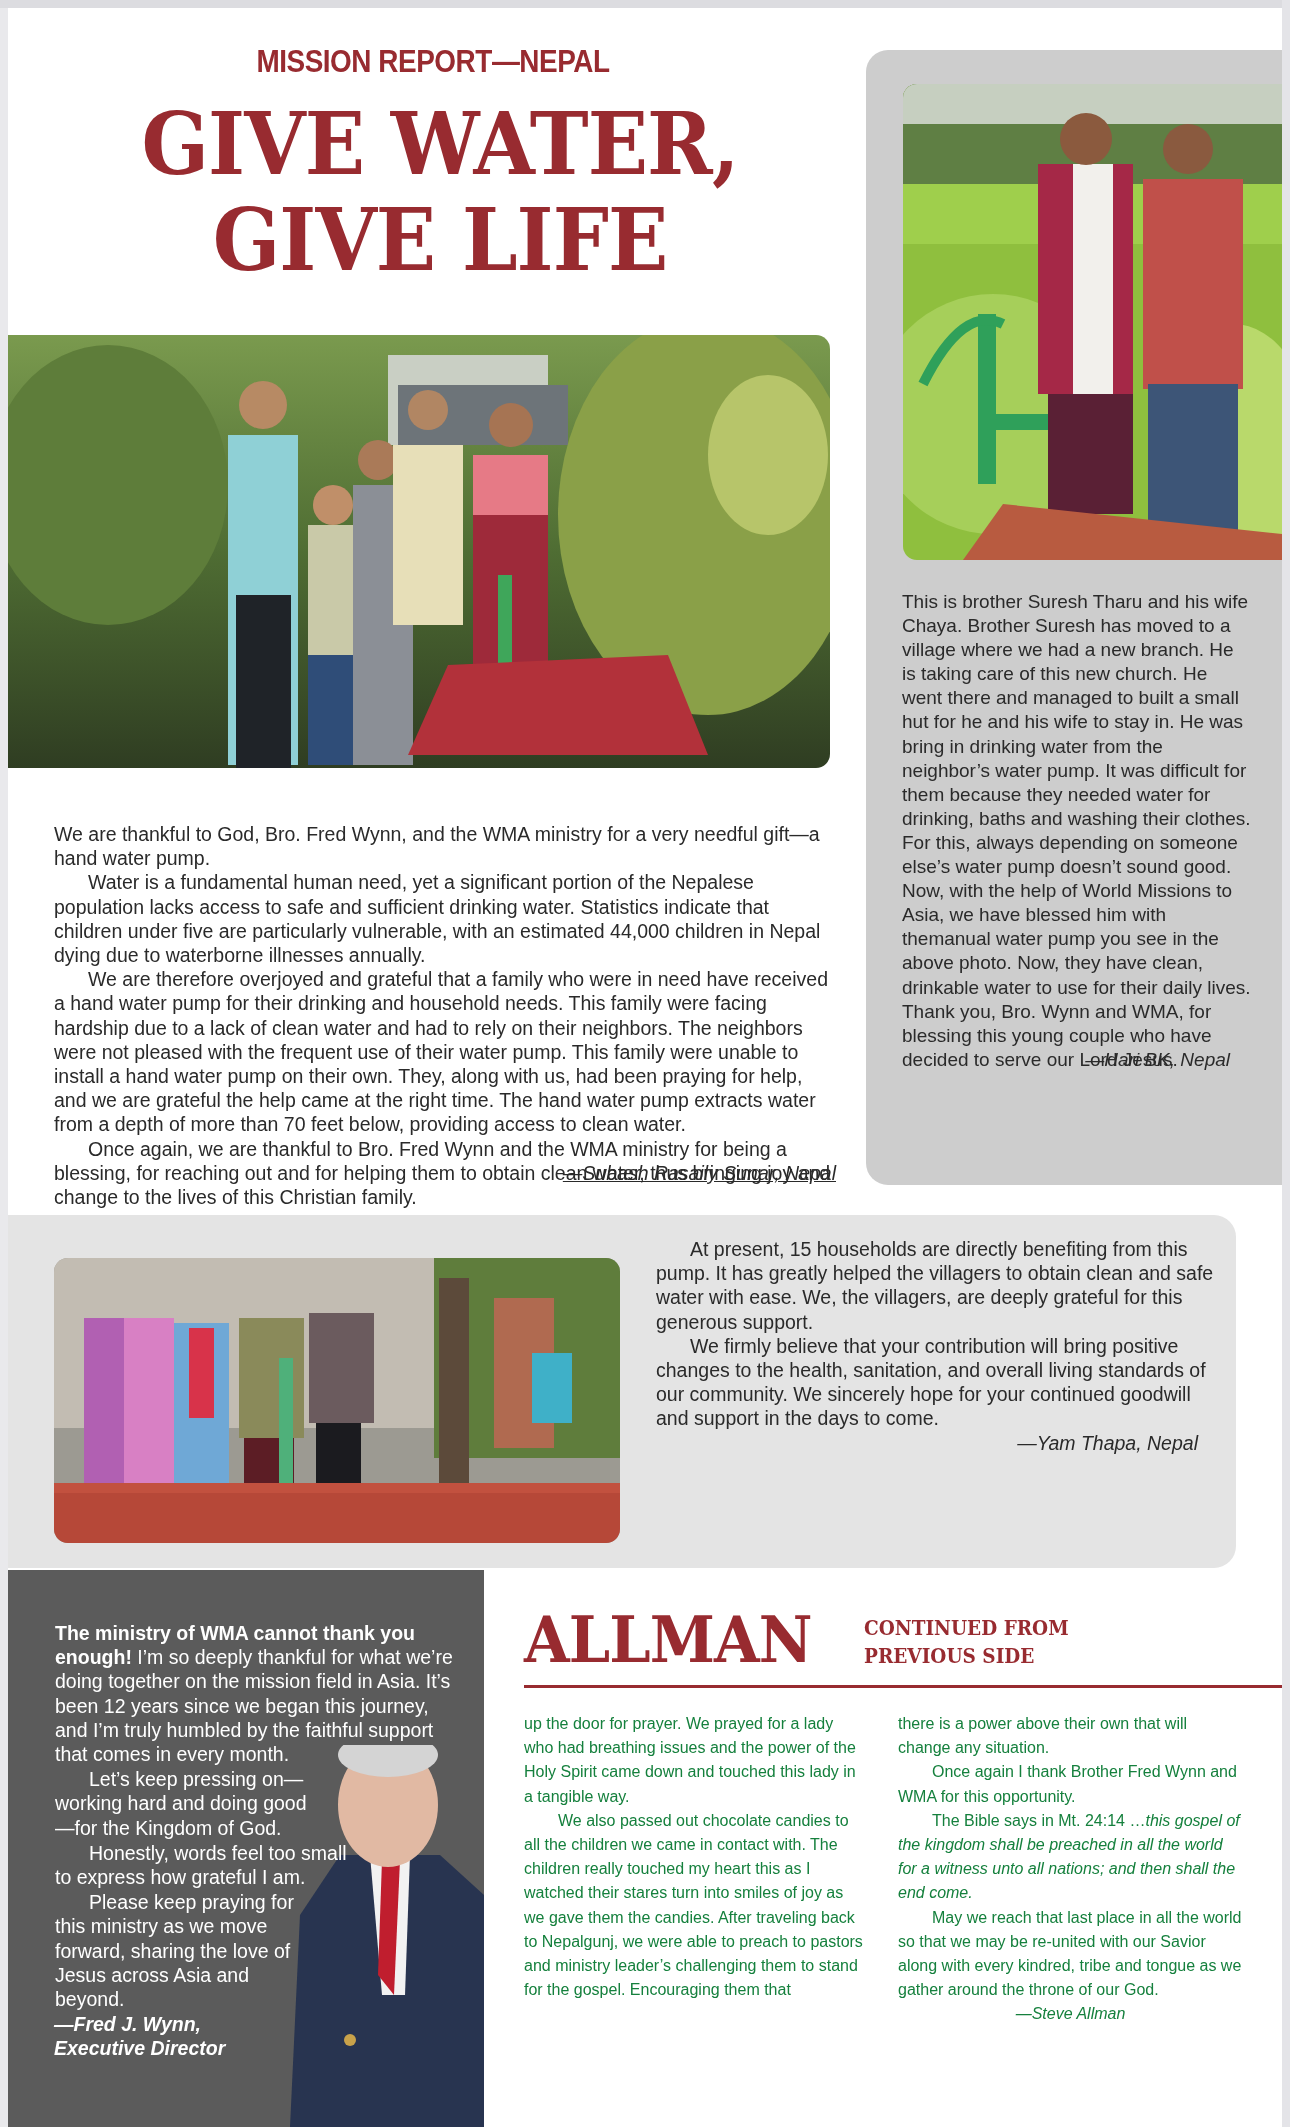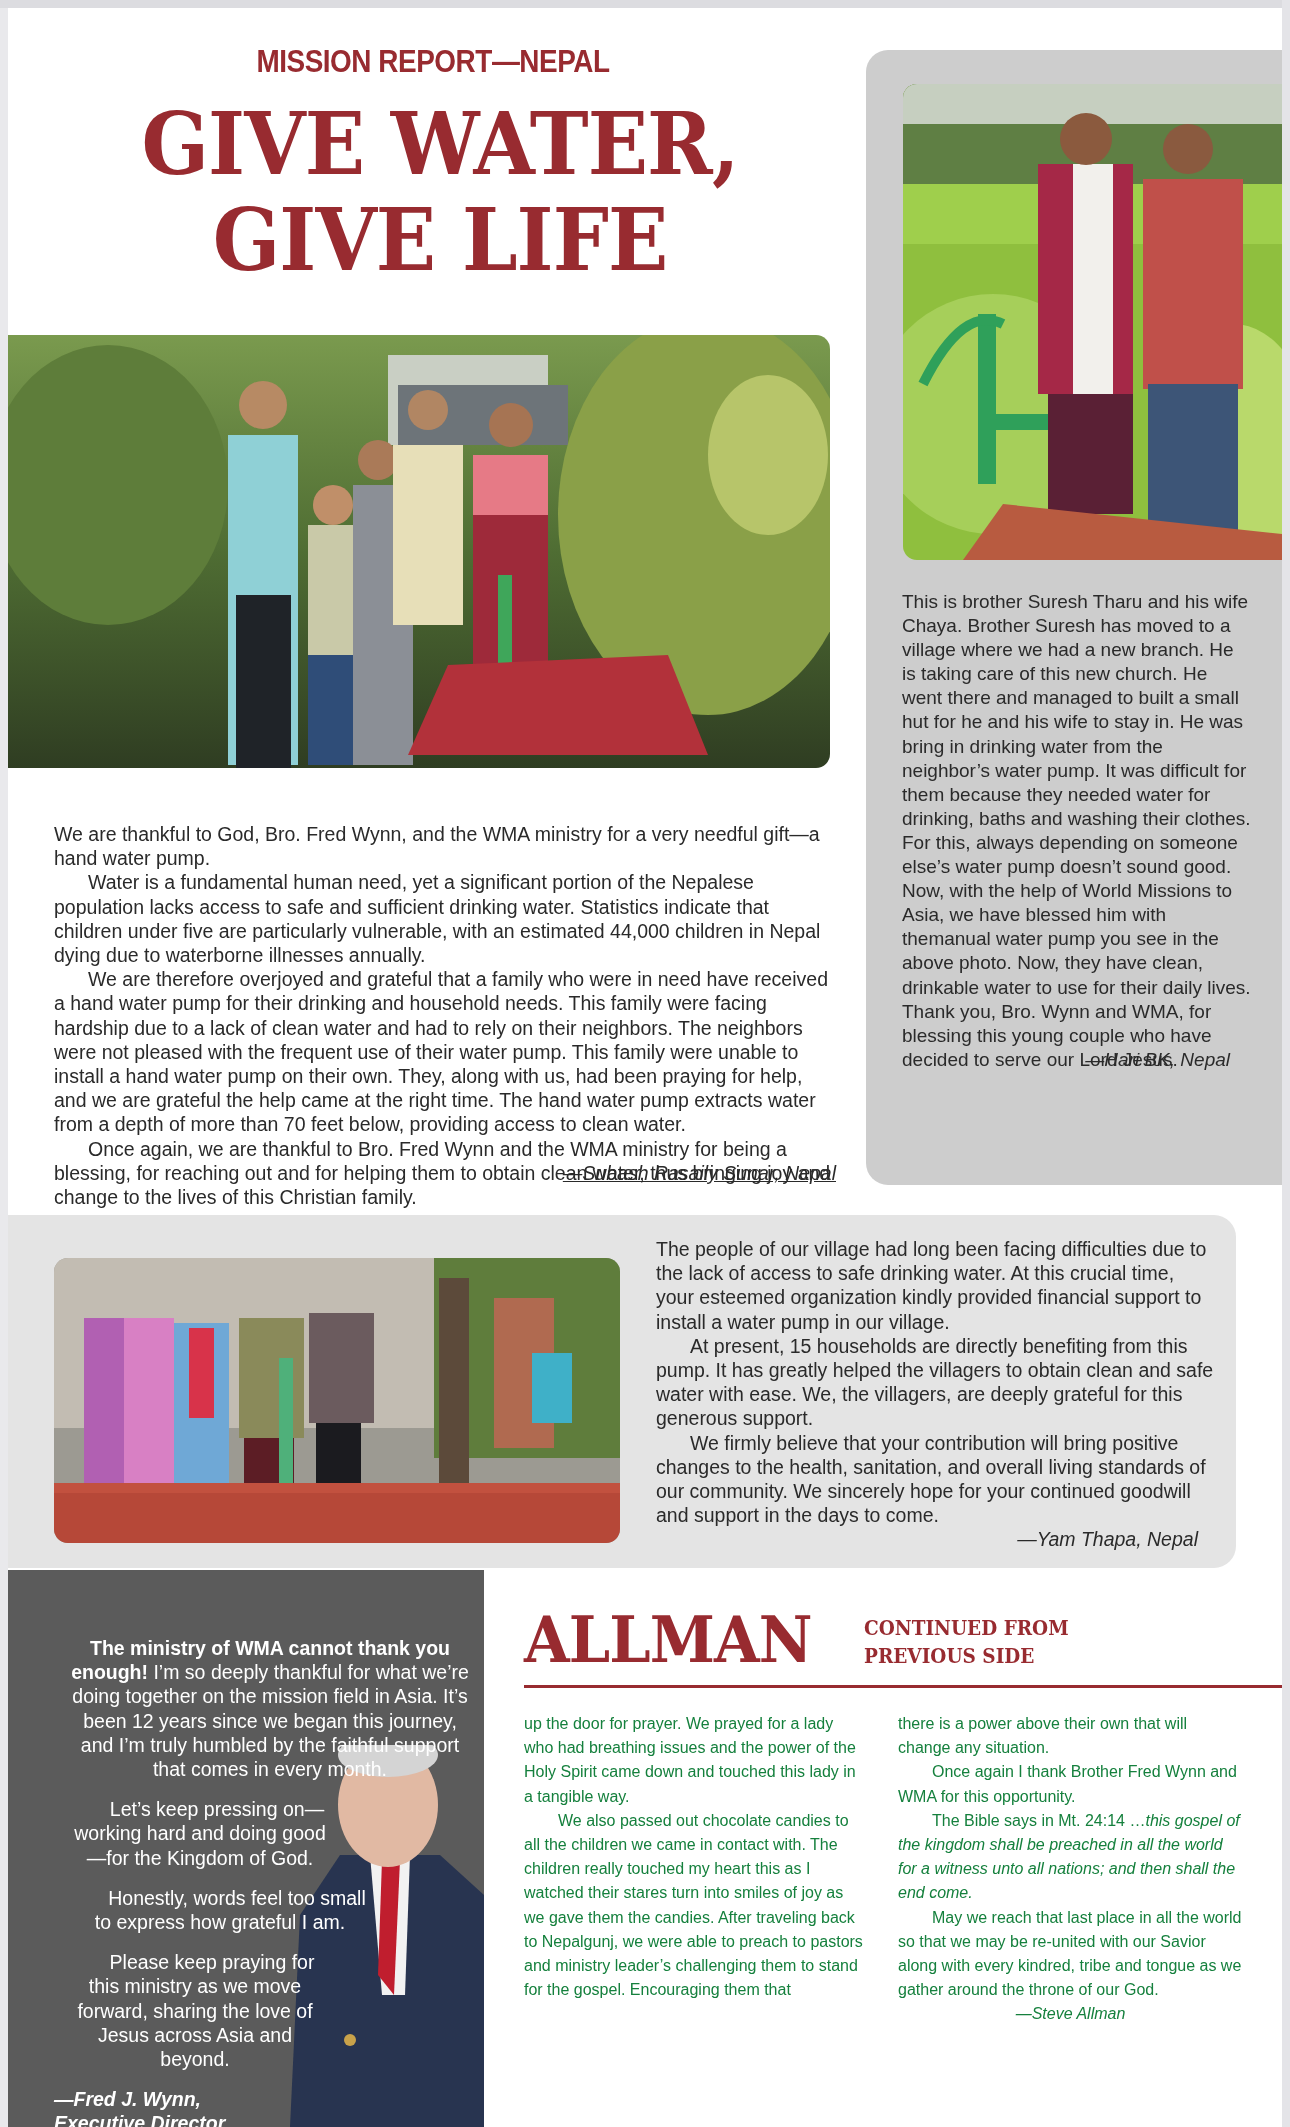--- a/index.html
+++ b/index.html
@@ -20,21 +20,21 @@
   .mid-band { position:absolute; left:8px; top:1215px; width:1228px; height:353px; background:#e4e4e4; border-radius:0 22px 22px 0; }
   .dark-panel { position:absolute; left:8px; top:1570px; width:476px; height:557px; background:#5b5b5b; }
   .allman { position:absolute; left:524px; top:1602px; color:#982b30; font-family:"DejaVu Serif", serif; font-weight:bold; font-size:64px; letter-spacing:-1px; transform:scaleX(0.92); transform-origin:left top; }
   .continued { position:absolute; left:864px; top:1614px; color:#982b30; font-family:"DejaVu Serif", serif; font-weight:bold; font-size:21px; line-height:28px; transform:scaleX(0.88); transform-origin:left top; }
   .allman-rule { position:absolute; left:524px; top:1685px; width:758px; height:3px; background:#982b30; }
   .col-text { position:absolute; color:#15803d; font-size:16px; line-height:24.2px; }
   .col-text p { margin:0; text-indent:34px; }
   .col-text p.noindent { text-indent:0; }
   .col-text i { font-style:italic; }
   .wynn-text { position:absolute; left:54px; top:1620px; width:420px; color:#ffffff; font-size:19.5px; line-height:24.2px; }
-  .wynn-text p { margin:16px; text-indent:34px;text-align:center; }
+  .wynn-text p { margin:1px; text-indent:34px; }
   .wynn-text p.lead { text-indent:0; }
   .wynn-sig { font-style:italic; text-align:left; padding-right:140px;font-weight:bold; }
 </style>
 </head>
 <body>
 
 <div class="edge-top"></div>
 <div class="page"></div>
 <div class="edge-right"></div>
 
@@ -128,21 +128,20 @@
     <rect x="185" y="60" width="65" height="120" fill="#8a8a5a"></rect>
     <rect x="190" y="180" width="50" height="70" fill="#5c1d25"></rect>
     <rect x="255" y="55" width="65" height="110" fill="#6b5b5e"></rect>
     <rect x="262" y="165" width="45" height="90" fill="#1b1b1f"></rect>
     <rect x="225" y="100" width="14" height="130" fill="#4fb07a"></rect>
     <polygon points="0,285 566,285 566,230 0,230" fill="#b64838"></polygon>
     <rect x="0" y="225" width="566" height="10" fill="#c2513f"></rect>
   </svg>
 </div>
 <div class="body-text" style="left:656px; top:1237px; width:560px; font-size:19.5px; line-height:24.2px;">
-  <p class="lead"><b>The people of our village had long been facing difficulties</b> <span>due to the lack of access to safe drinking water. At this crucial time, your esteemed organization kindly provided financial support to install a water pump in our village.</span></p>
   <p>At present, 15 households are directly benefiting from this pump. It has greatly helped the villagers to obtain clean and safe water with ease. We, the villagers, are deeply grateful for this generous support.</p>
   <p>We firmly believe that your contribution will bring positive changes to the health, sanitation, and overall living standards of our community. We sincerely hope for your continued goodwill and support in the days to come.</p>
   <div class="sig" style="padding-right:18px;">—Yam Thapa, Nepal</div>
 </div>
 
 <div class="dark-panel"></div>
 <div class="photo" style="left:290px; top:1745px; width:194px; height:382px; border-radius:0;">
   <svg viewBox="0 0 194 382" preserveAspectRatio="none">
     <rect width="194" height="382" fill="#5b5b5b"></rect>
     <polygon points="0,382 194,382 194,150 150,110 50,110 10,170" fill="#283450"></polygon>

